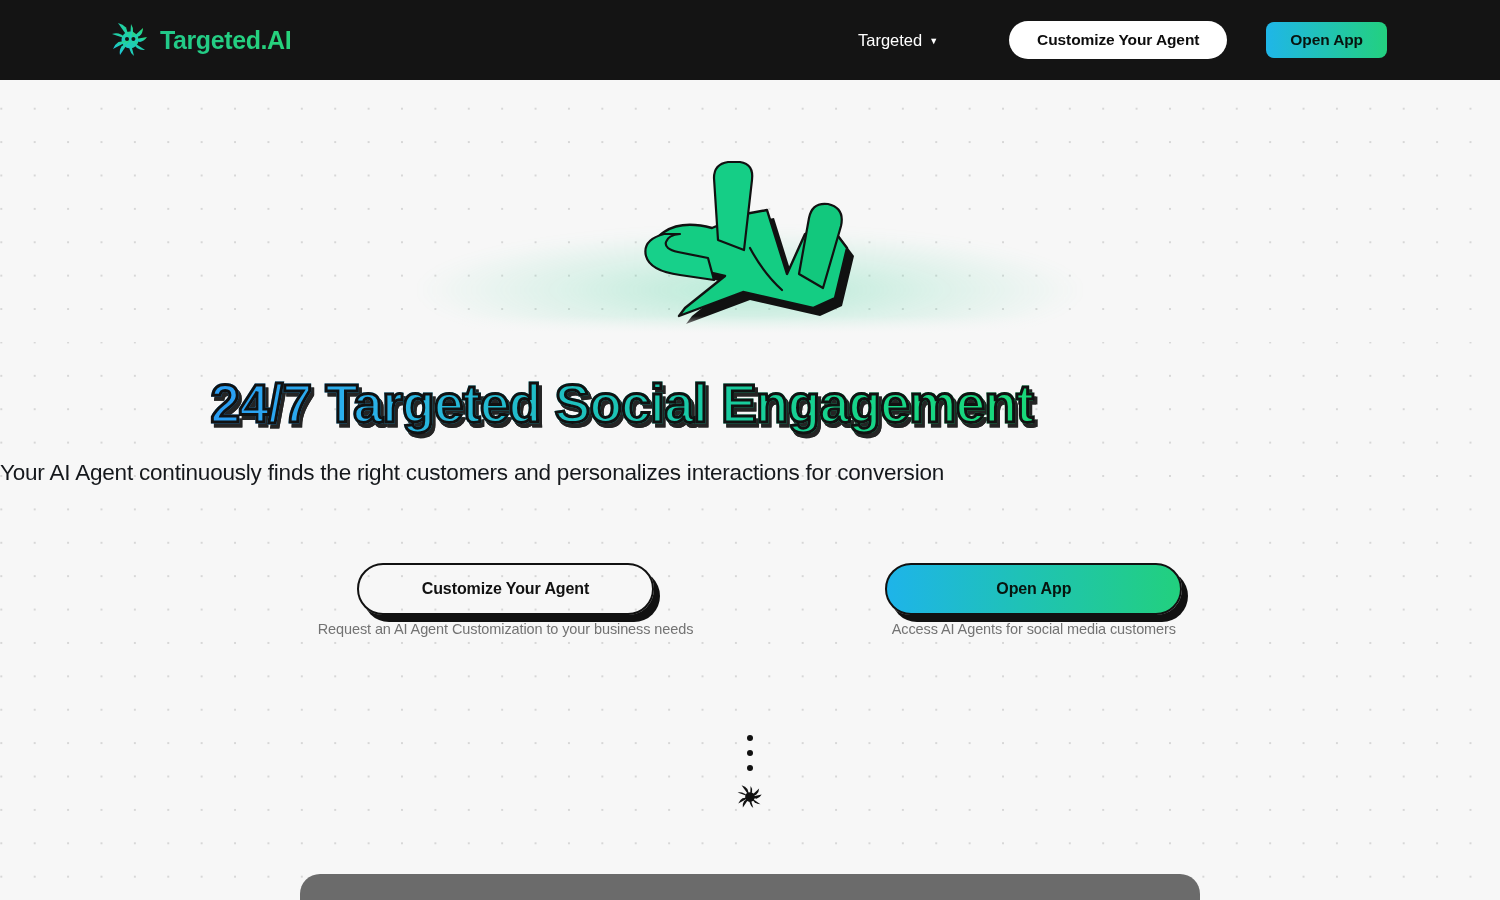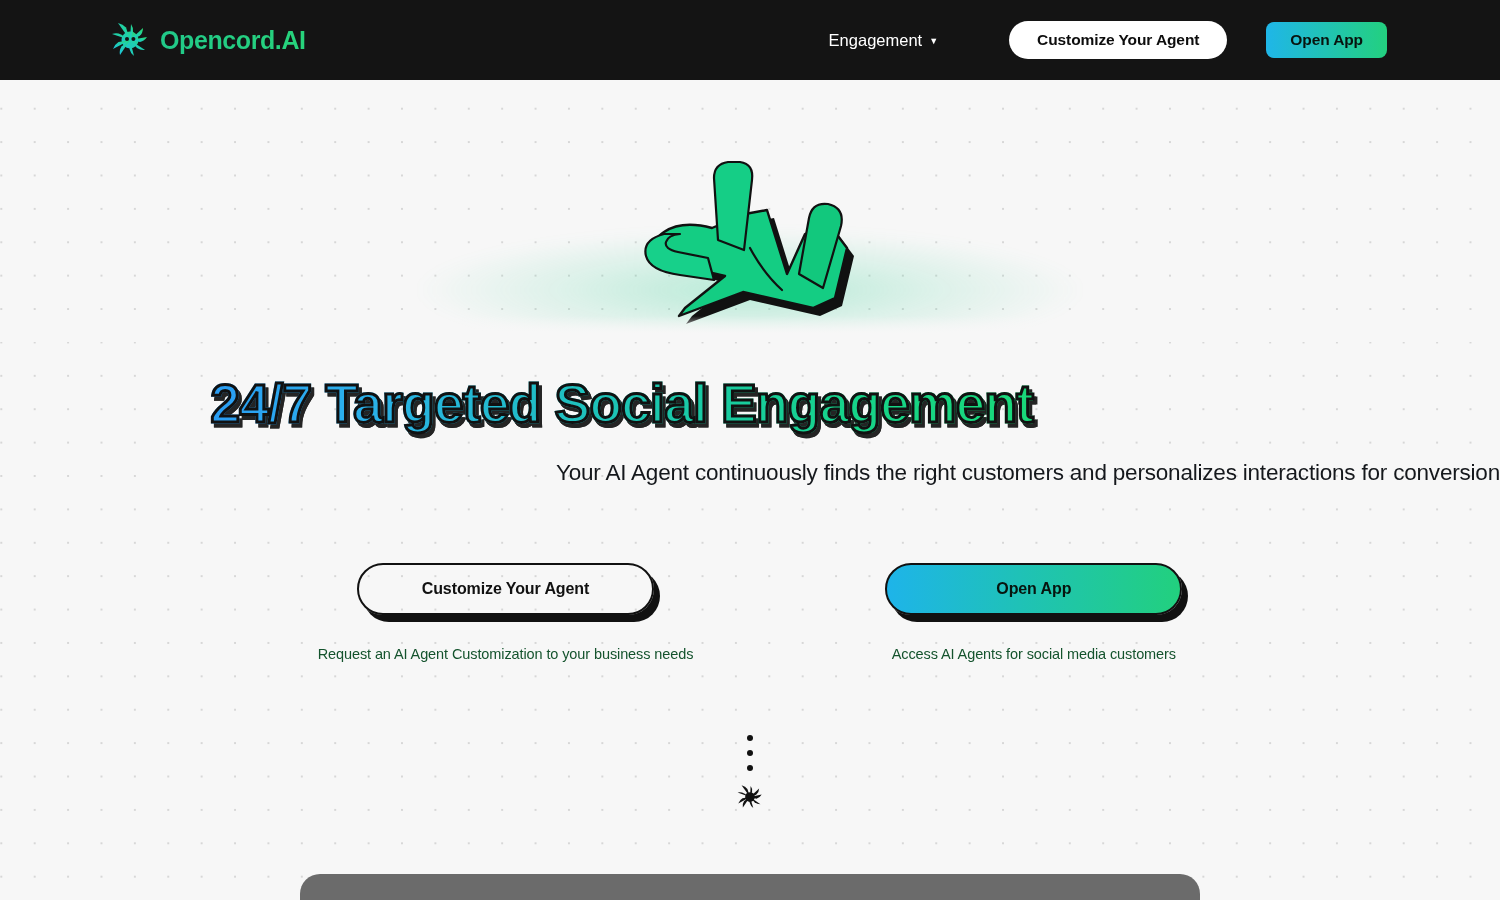--- a/index.html
+++ b/index.html
@@ -85,21 +85,21 @@
   .headline .fill {
     background:linear-gradient(90deg,#2a9df4 0%,#2bb0ea 18%,#21bcc9 38%,#19c9a6 58%,#16d389 78%,#19d979 100%);
     -webkit-background-clip:text; background-clip:text; color:transparent;
     -webkit-text-stroke:3px #111111;
     paint-order:stroke fill;
     filter:drop-shadow(3px 4px 0 rgba(17,17,17,0.92));
   }
 
   .subtitle {
     position:absolute; left:0; top:460px; width:1500px;
-    text-align:right; z-index:10;
+    text-align:left; z-index:10;
     font-size:22.5px; font-weight:400; color:#15181c; letter-spacing:-0.2px;
     white-space:nowrap;
   }
 
   
   .cta-row {
     position:absolute; left:0; top:563px; width:1500px; z-index:10;
     display:flex; justify-content:center; gap:192px;
   }
   .cta-col { display:flex; flex-direction:column; align-items:center; }
@@ -113,21 +113,21 @@
     background:transparent; color:#111111;
     border:2.5px solid #111111;
     box-shadow:6px 7px 0 0 #111111;
   }
   .cta-filled {
     background:linear-gradient(90deg,#1eb4e9 0%,#1fc2b6 46%,#22d07e 100%);
     color:#07150f; border:2.5px solid #111111;
     box-shadow:6px 7px 0 0 #111111;
   }
   .cta-caption {
-    margin-top:31px; font-size:14.5px; font-weight:400; color:#14532d;
+    margin-top:6px; font-size:14.5px; font-weight:400; color:#737373;
     letter-spacing:-0.1px; white-space:nowrap;text-align:center;
   }
 
   
   .scroll-ind {
     position:absolute; left:50%; top:735px; transform:translateX(-50%);
     z-index:10; display:flex; flex-direction:column; align-items:center; gap:9px;
   }
   .scroll-dot { width:6px; height:6px; border-radius:50%; background:#111111; }
   .scroll-mark { margin-top:4px; width:26px; height:26px; display:block; }
@@ -166,26 +166,26 @@
             <path d="M20 20 L24 36 Q20.5 33.5 19.5 29 Z"></path>
             <path d="M20 20 L10 35 Q9 30.5 11.5 26.5 Z"></path>
             <path d="M20 20 L3 29 Q4.5 24.5 8.5 22 Z"></path>
             <path d="M20 20 L2 14 Q7 12.5 11 14.5 Z"></path>
             <path d="M20 20 L8 3 Q13 4 16 7.5 Z"></path>
           </g>
           <circle cx="17" cy="19" r="2" fill="#141414"></circle>
           <circle cx="23.4" cy="19" r="2" fill="#141414"></circle>
         </svg>
       </span>
-      <span class="brand-name">Opencord.AI</span>
+      <span class="brand-name">Targeted.AI</span>
     </div>
 
     <div class="nav-right">
       <div class="nav-link">
-        <span>Engagement</span>
+        <span>Targeted</span>
         <span class="caret">▼</span>
       </div>
       <button class="btn-white">Customize Your Agent</button>
       <button class="btn-grad-sm">Open App</button>
     </div>
   </div>
 
   <div class="hero-art">
     <div class="art-glow"></div>
     <div class="hand-wrap">

